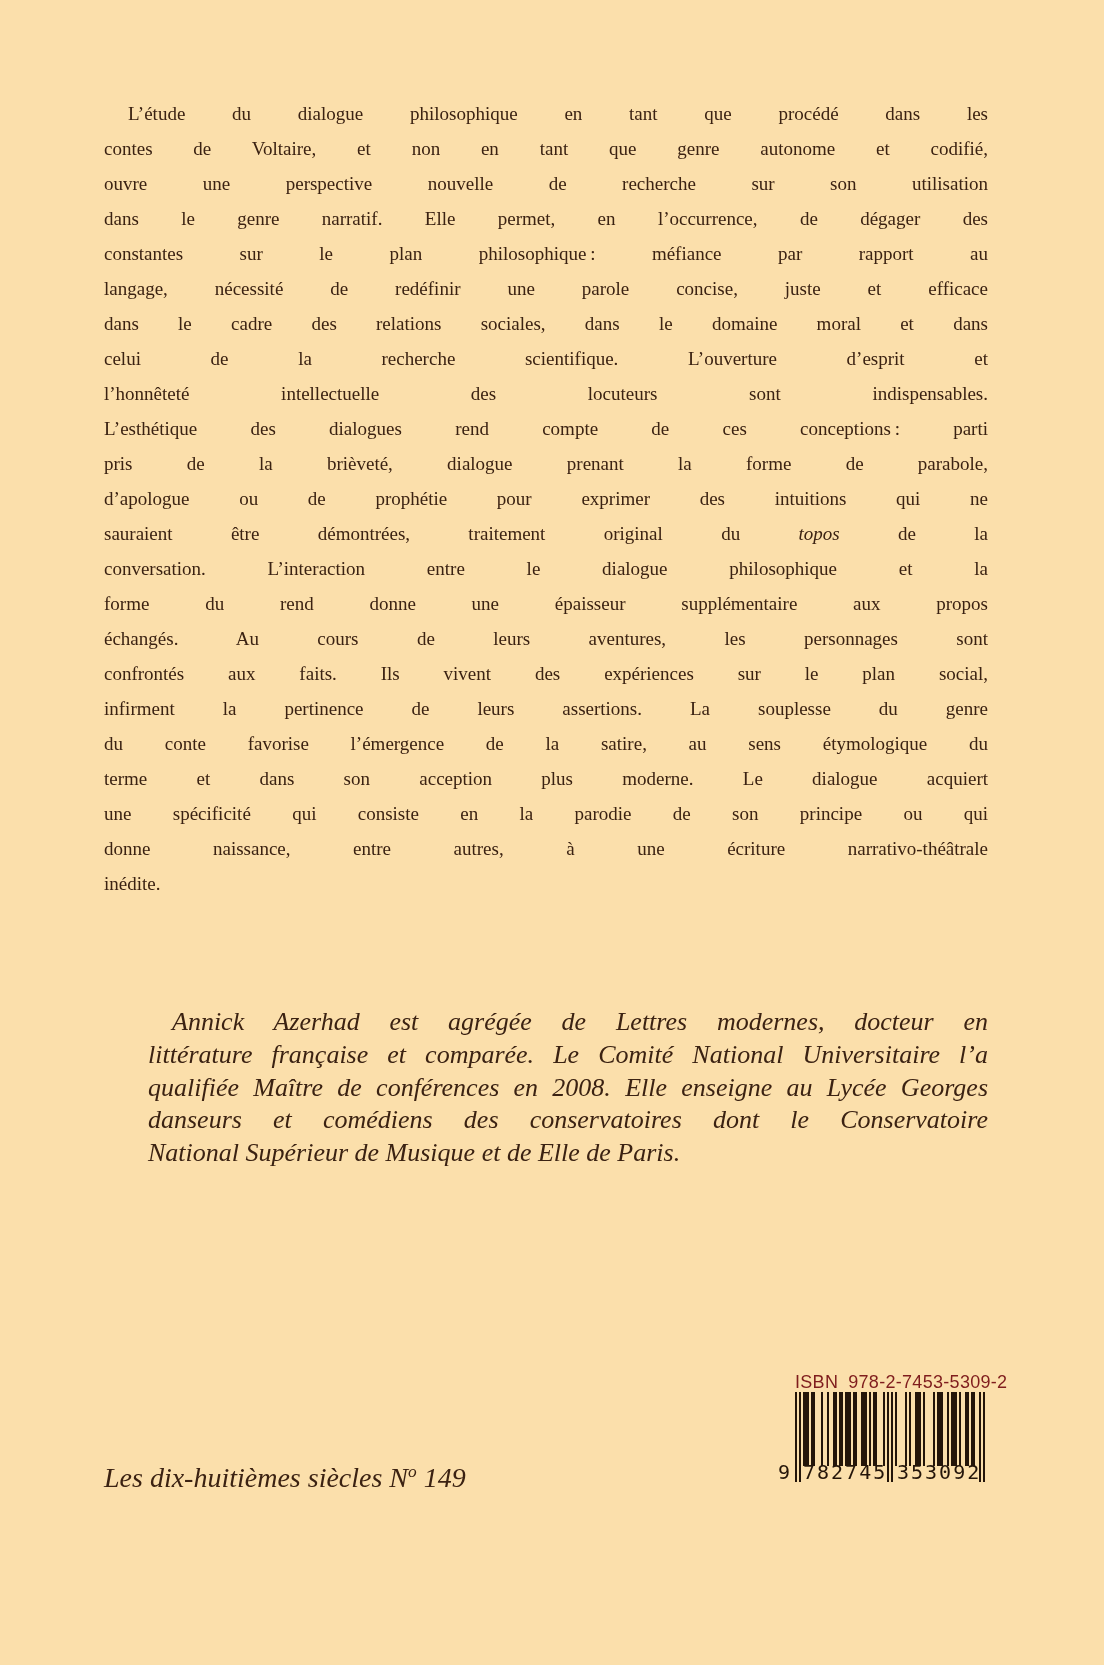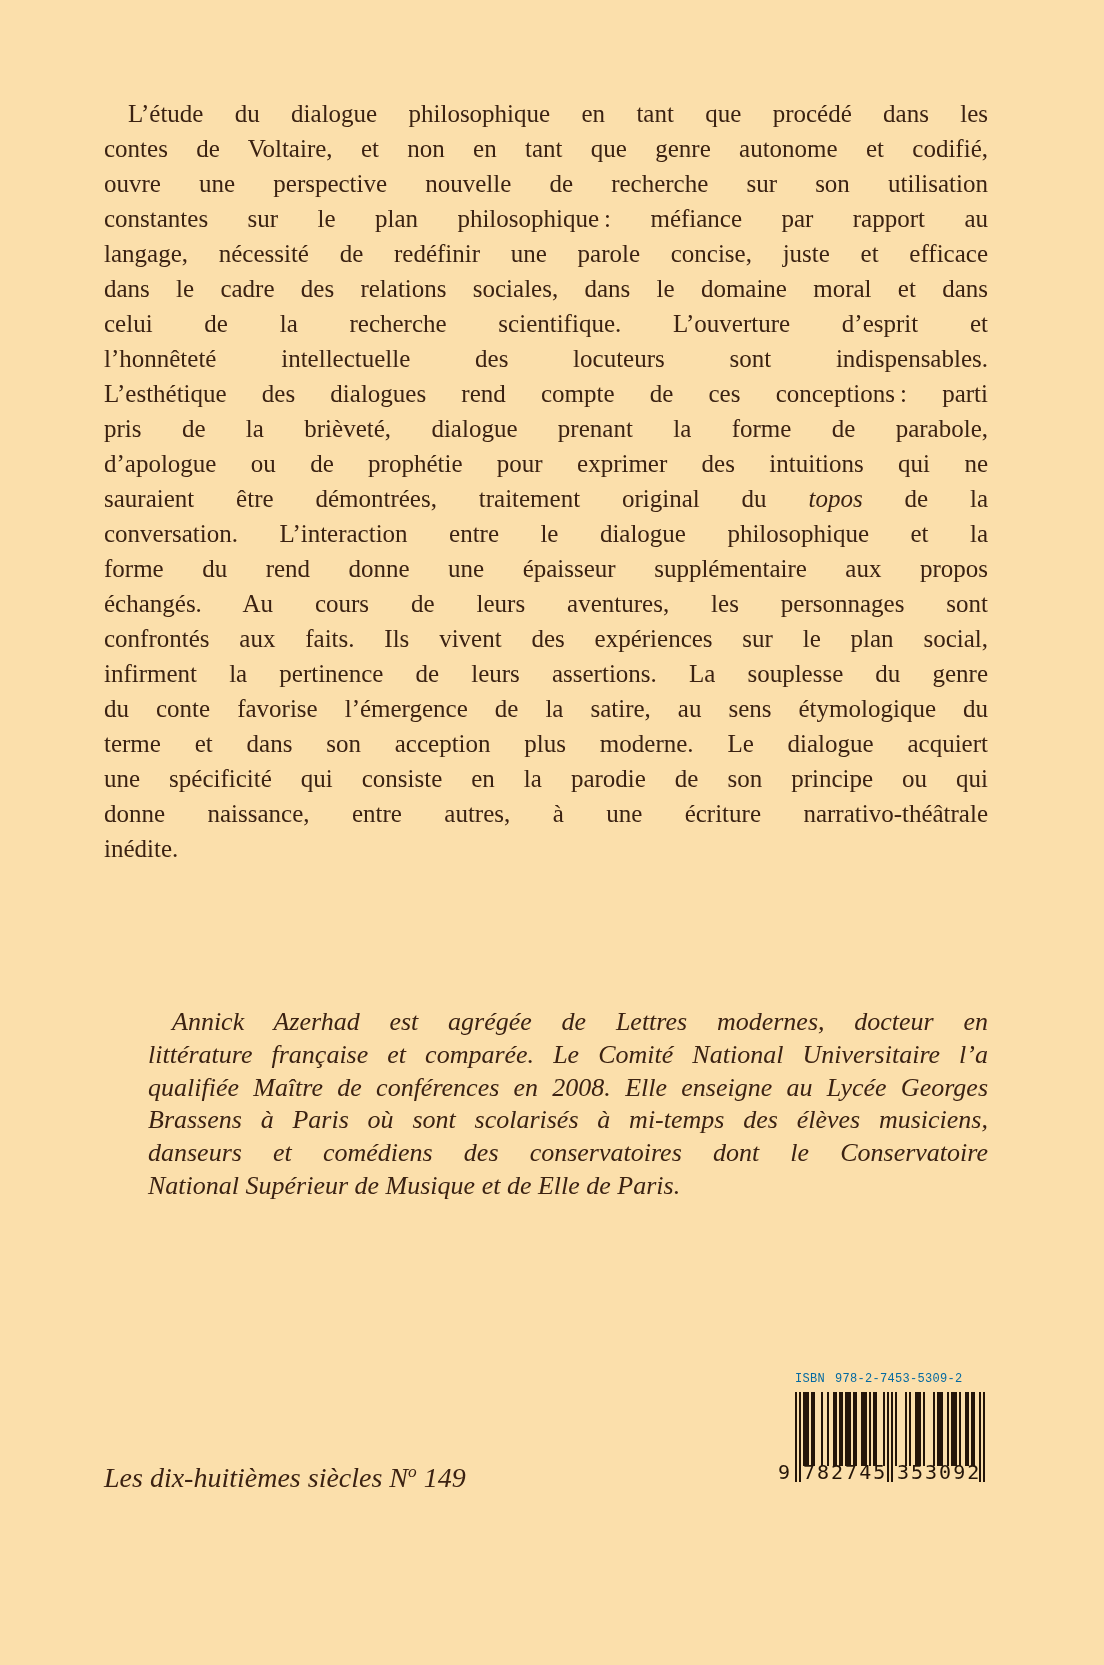--- a/index.html
+++ b/index.html
@@ -5,21 +5,21 @@
   html,body{margin:0;padding:0;}
   .page{
     position:relative;
     width:1104px;height:1665px;
     background:#fbdfab;
     overflow:hidden;
     font-family:"Liberation Serif", serif;
   }
   .synopsis{
     position:absolute;left:104px;top:96px;width:884px;
-    font-size:25px;line-height:35px;
+    font-size:19px;line-height:35px;
     color:#3b2212;
   }
   .synopsis .t-line{
     text-align:justify;text-align-last:justify;
     white-space:normal;
   }
   .synopsis .t-line.first{text-indent:24px;}
   .synopsis .t-line.last{text-align-last:left;}
   .t-line .ital{font-style:italic;}
   .bio{
@@ -33,23 +33,23 @@
   .bio .t-line.last{text-align-last:left;}
   .series{
     position:absolute;left:104px;top:1462px;
     font-size:28px;font-style:italic;color:#3b2212;
     white-space:nowrap;
     font-family:Liberation Serif, serif;
   }
   .series sup{font-size:0.62em;vertical-align:super;line-height:0;}
   .isbn-line{
     position:absolute;left:795px;top:1372px;width:196px;
-    font-family:Liberation Mono, monospace;
-    font-size:12px;letter-spacing:0.3px;
-    color:#0369a1;white-space:nowrap;
+    font-family:Liberation Sans, sans-serif;
+    font-size:18px;letter-spacing:0.3px;
+    color:#7f1d1d;white-space:nowrap;
   }
   .isbn-line .isbn-label{margin-right:10px;}
   .barcode-wrap{
     position:absolute;left:775px;top:1392px;width:216px;height:98px;
   }
   .barcode-bars{
     position:absolute;left:20px;top:0;width:190px;height:90px;
   }
   .barcode-bars .bar{
     position:absolute;top:0;background:#241509;height:74px;
@@ -67,20 +67,21 @@
 </style>
 </head>
 <body>
 
 <div class="page">
 
   <div class="synopsis" id="synopsis">
       <div class="t-line first">L’étude du dialogue philosophique en tant que procédé dans les</div>
       <div class="t-line">contes de Voltaire, et non en tant que genre autonome et codifié,</div>
       <div class="t-line">ouvre une perspective nouvelle de recherche sur son utilisation</div>
+      <div class="t-line">dans le genre narratif. Elle permet, en l’occurrence, de dégager des</div>
       <div class="t-line">constantes sur le plan philosophique : méfiance par rapport au</div>
       <div class="t-line">langage, nécessité de redéfinir une parole concise, juste et efficace</div>
       <div class="t-line">dans le cadre des relations sociales, dans le domaine moral et dans</div>
       <div class="t-line">celui de la recherche scientifique. L’ouverture d’esprit et</div>
       <div class="t-line">l’honnêteté intellectuelle des locuteurs sont indispensables.</div>
       <div class="t-line">L’esthétique des dialogues rend compte de ces conceptions : parti</div>
       <div class="t-line">pris de la brièveté, dialogue prenant la forme de parabole,</div>
       <div class="t-line">d’apologue ou de prophétie pour exprimer des intuitions qui ne</div>
       <div class="t-line"><span>sauraient être démontrées, traitement original du </span><span class="ital">topos</span><span> de la</span></div>
       <div class="t-line">conversation. L’interaction entre le dialogue philosophique et la</div>
@@ -92,21 +93,20 @@
       <div class="t-line">terme et dans son acception plus moderne. Le dialogue acquiert</div>
       <div class="t-line">une spécificité qui consiste en la parodie de son principe ou qui</div>
       <div class="t-line">donne naissance, entre autres, à une écriture narrativo-théâtrale</div>
       <div class="t-line last">inédite.</div>
     </div>
 
   <div class="bio" id="bio">
       <div class="t-line first">Annick Azerhad est agrégée de Lettres modernes, docteur en</div>
       <div class="t-line">littérature française et comparée. Le Comité National Universitaire l’a</div>
       <div class="t-line">qualifiée Maître de conférences en 2008. Elle enseigne au Lycée Georges</div>
-      <div class="t-line">Brassens à Paris où sont scolarisés à mi-temps des élèves musiciens,</div>
       <div class="t-line">danseurs et comédiens des conservatoires dont le Conservatoire</div>
       <div class="t-line last">National Supérieur de Musique et de Elle de Paris.</div>
     </div>
 
   <div class="series"><span>Les dix-huitièmes siècles N</span><sup>o</sup><span> 149</span></div>
 
   <div class="isbn-line">
     <span class="isbn-label">ISBN</span><span>978-2-7453-5309-2</span>
   </div>
 

